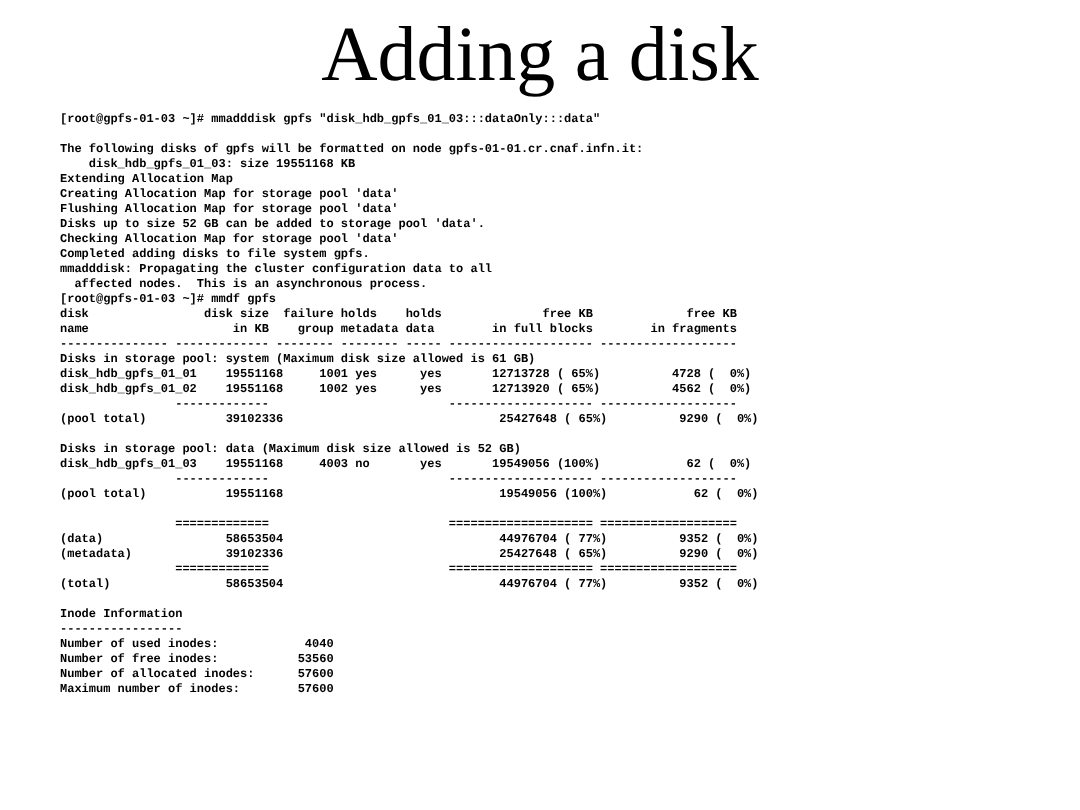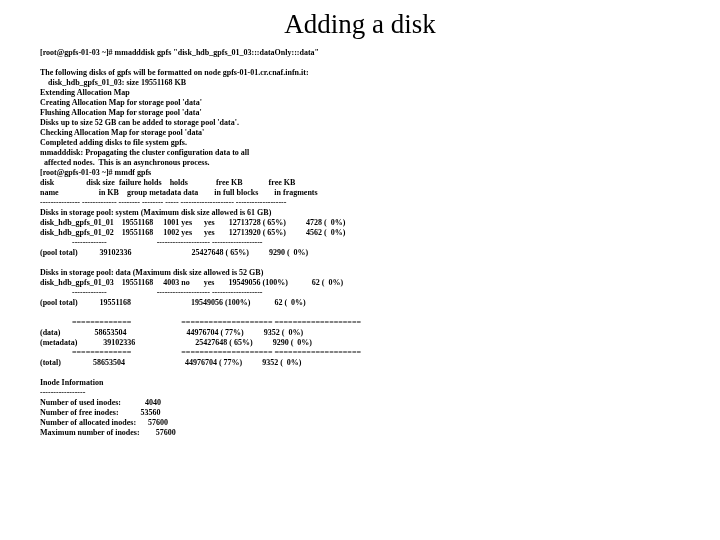--- a/index.html
+++ b/index.html
@@ -12,28 +12,28 @@
     color: #000;
   }
   .slide {
     width: 720px;
     height: 540px;
     box-sizing: border-box;
     padding: 10px 40px 0 40px;
   }
   .title {
     font-family: "Comic Sans MS", "Comic Sans", cursive;
-    font-size: 27px;
+    font-size: 52px;
     line-height: 1.05;
     text-align: center;
     margin: 0 0 10px 0;
     font-weight: 400;
   }
   .term {
-    font-family: Liberation Serif, serif;
+    font-family: Liberation Mono, monospace;
     font-size: 8px;
     line-height: 1.25;
     white-space: pre;
     font-weight: bold;
   }
 </style>
 </head>
 <body>
 
 <div class="slide">

